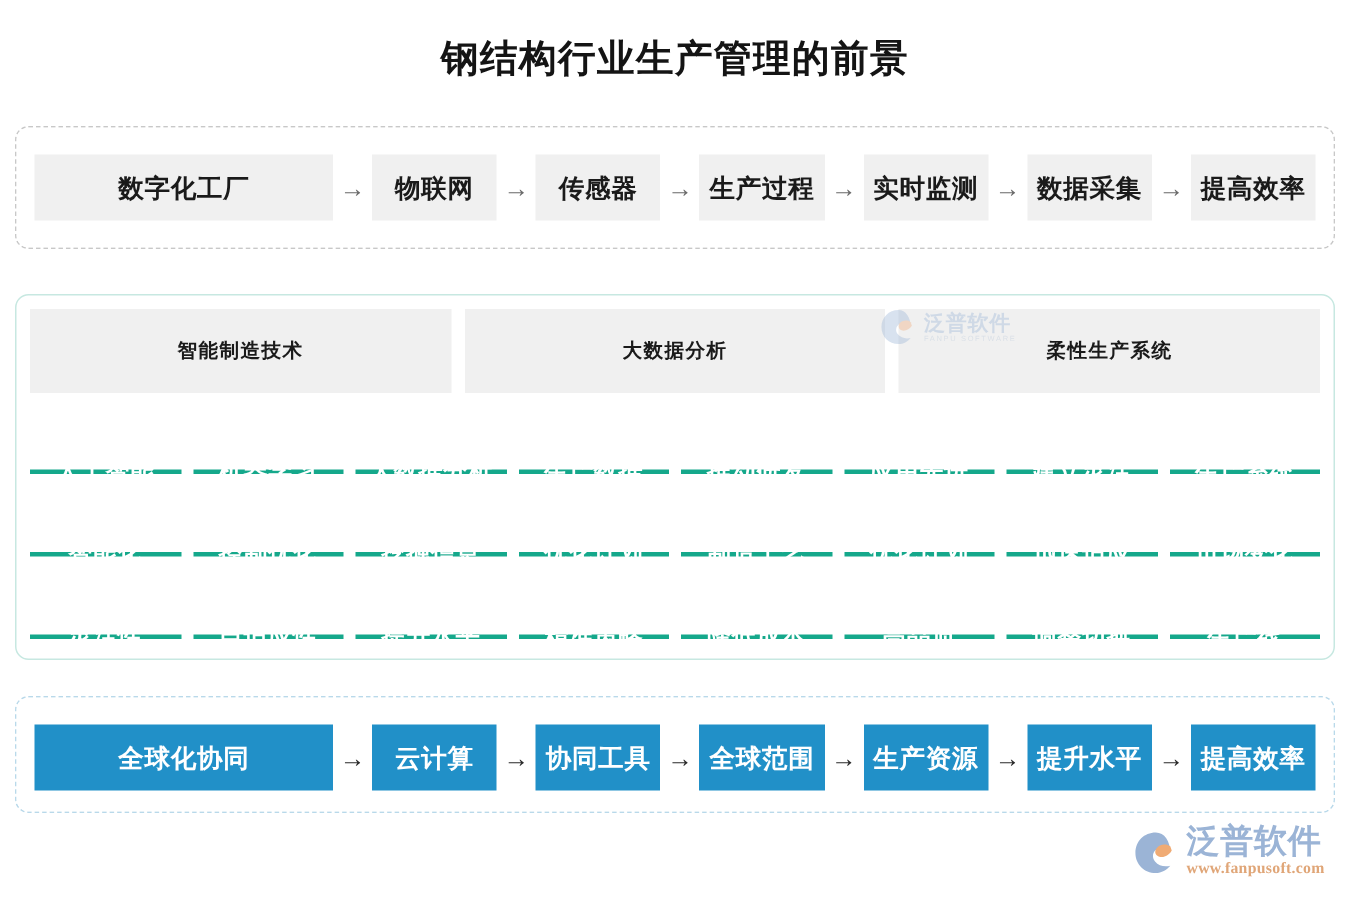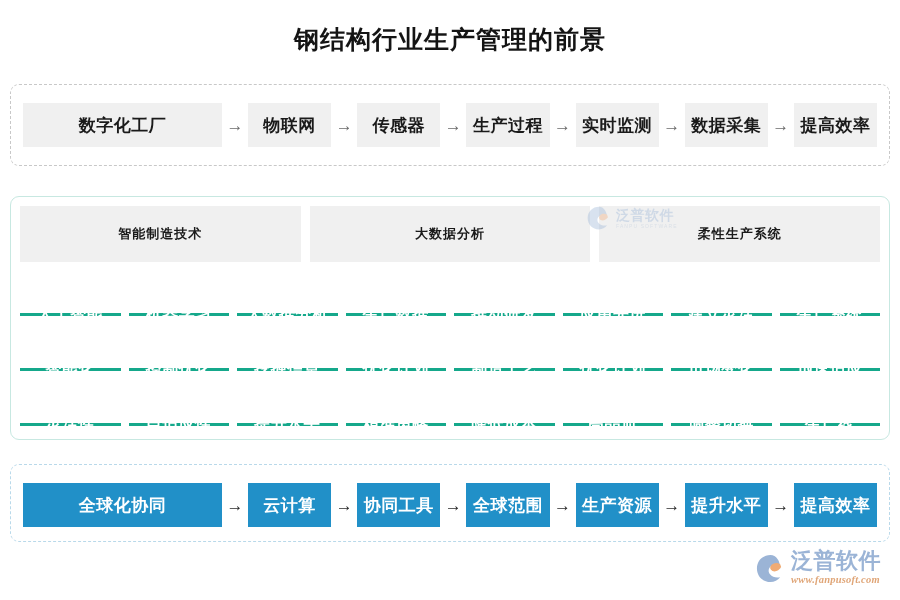--- a/index.html
+++ b/index.html
@@ -223,21 +223,20 @@
     color: #9bb4d6;
     letter-spacing: 0.5px;
   }
   .logo .logo-url {
     font-size: 10.5px;
     color: #e0a678;
     letter-spacing: 0.2px;
     margin-top: 3px;
     font-family: "Liberation Serif", "DejaVu Serif", serif;
     font-weight: bold;
-    font-style: italic;
   }
 </style>
 </head>
 <body>
 
 <div class="page">
 
   <div class="page-title">钢结构行业生产管理的前景</div>
 
   <div class="section section-flow-top">
@@ -275,22 +274,22 @@
       <div class="matrix-cell">应用先进</div>
       <div class="matrix-cell">建立灵活</div>
       <div class="matrix-cell">生产系统</div>
 
       <div class="matrix-cell">智能化</div>
       <div class="matrix-cell">控制优化</div>
       <div class="matrix-cell">挖掘信息</div>
       <div class="matrix-cell">优化计划</div>
       <div class="matrix-cell">制造工艺</div>
       <div class="matrix-cell">优化计划</div>
+      <div class="matrix-cell">迅速适应</div>
       <div class="matrix-cell">市场变化</div>
-      <div class="matrix-cell">迅速适应</div>
 
       <div class="matrix-cell">灵活性</div>
       <div class="matrix-cell">自适应性</div>
       <div class="matrix-cell">提升水平</div>
       <div class="matrix-cell">精准策略</div>
       <div class="matrix-cell">降低成本</div>
       <div class="matrix-cell">高品质</div>
       <div class="matrix-cell">调整切换</div>
       <div class="matrix-cell">生产线</div>
     </div>

